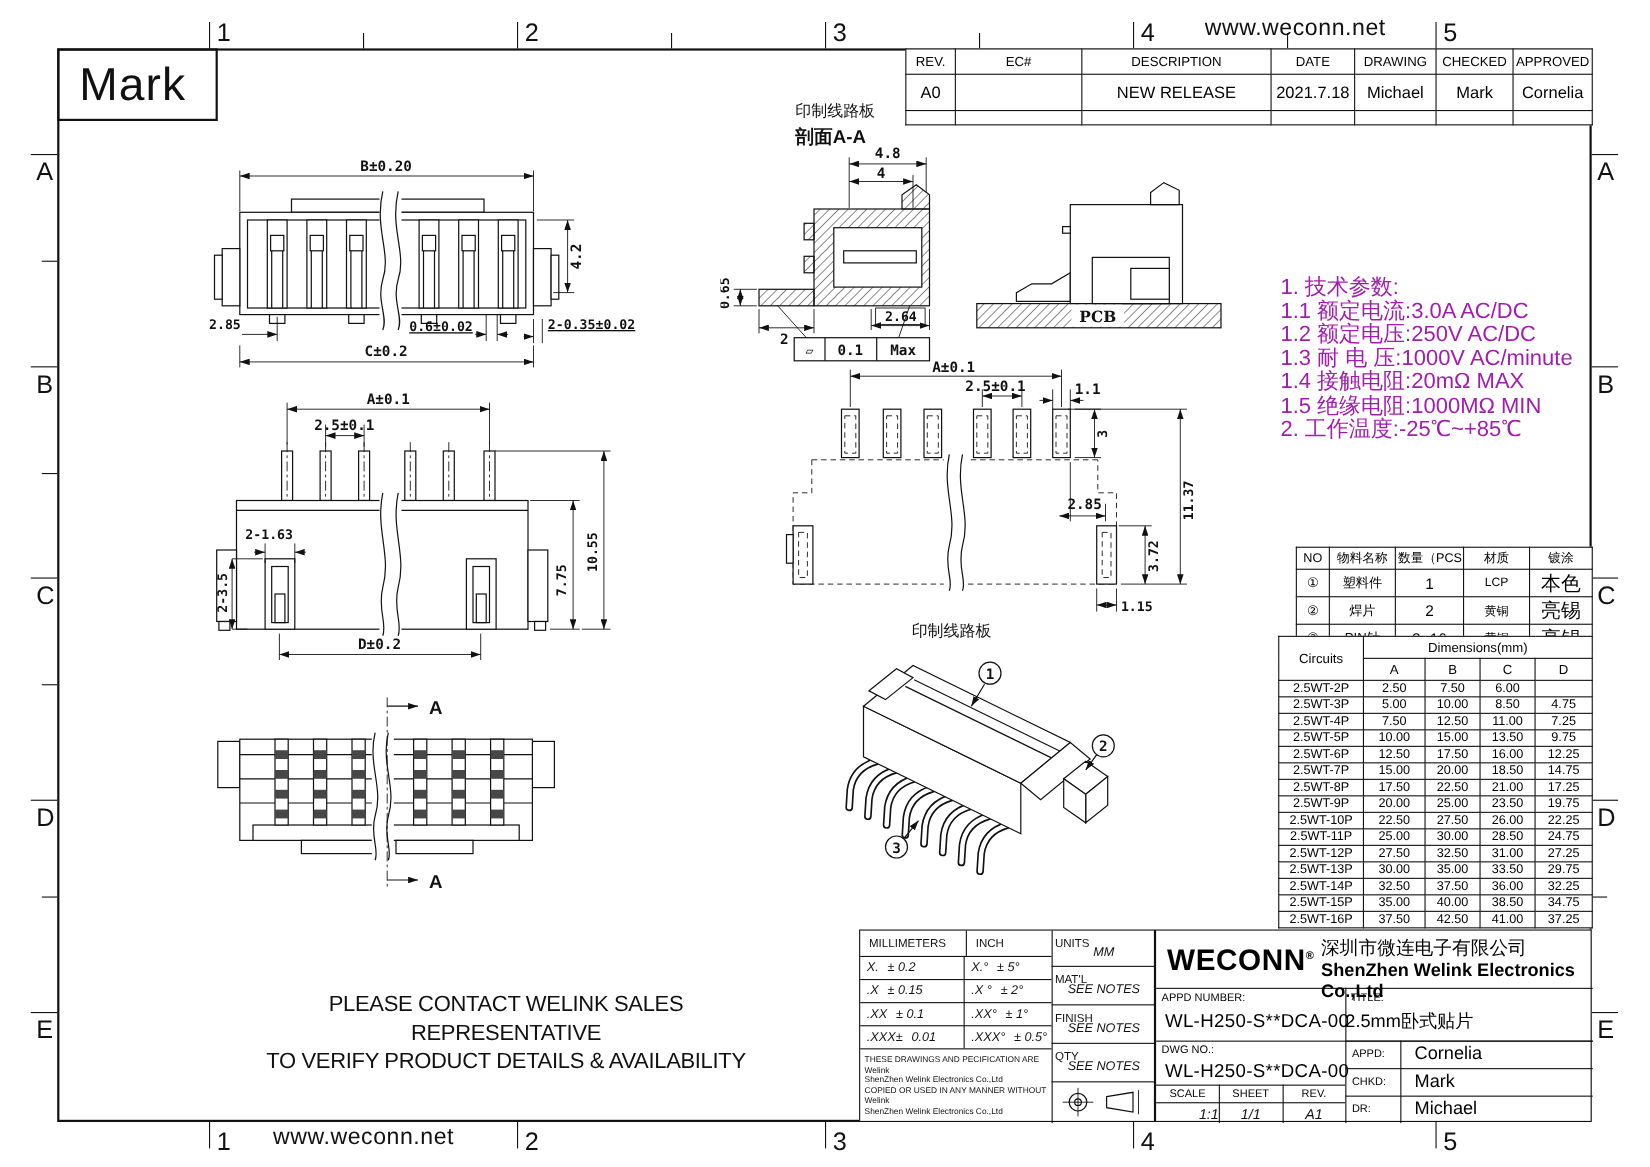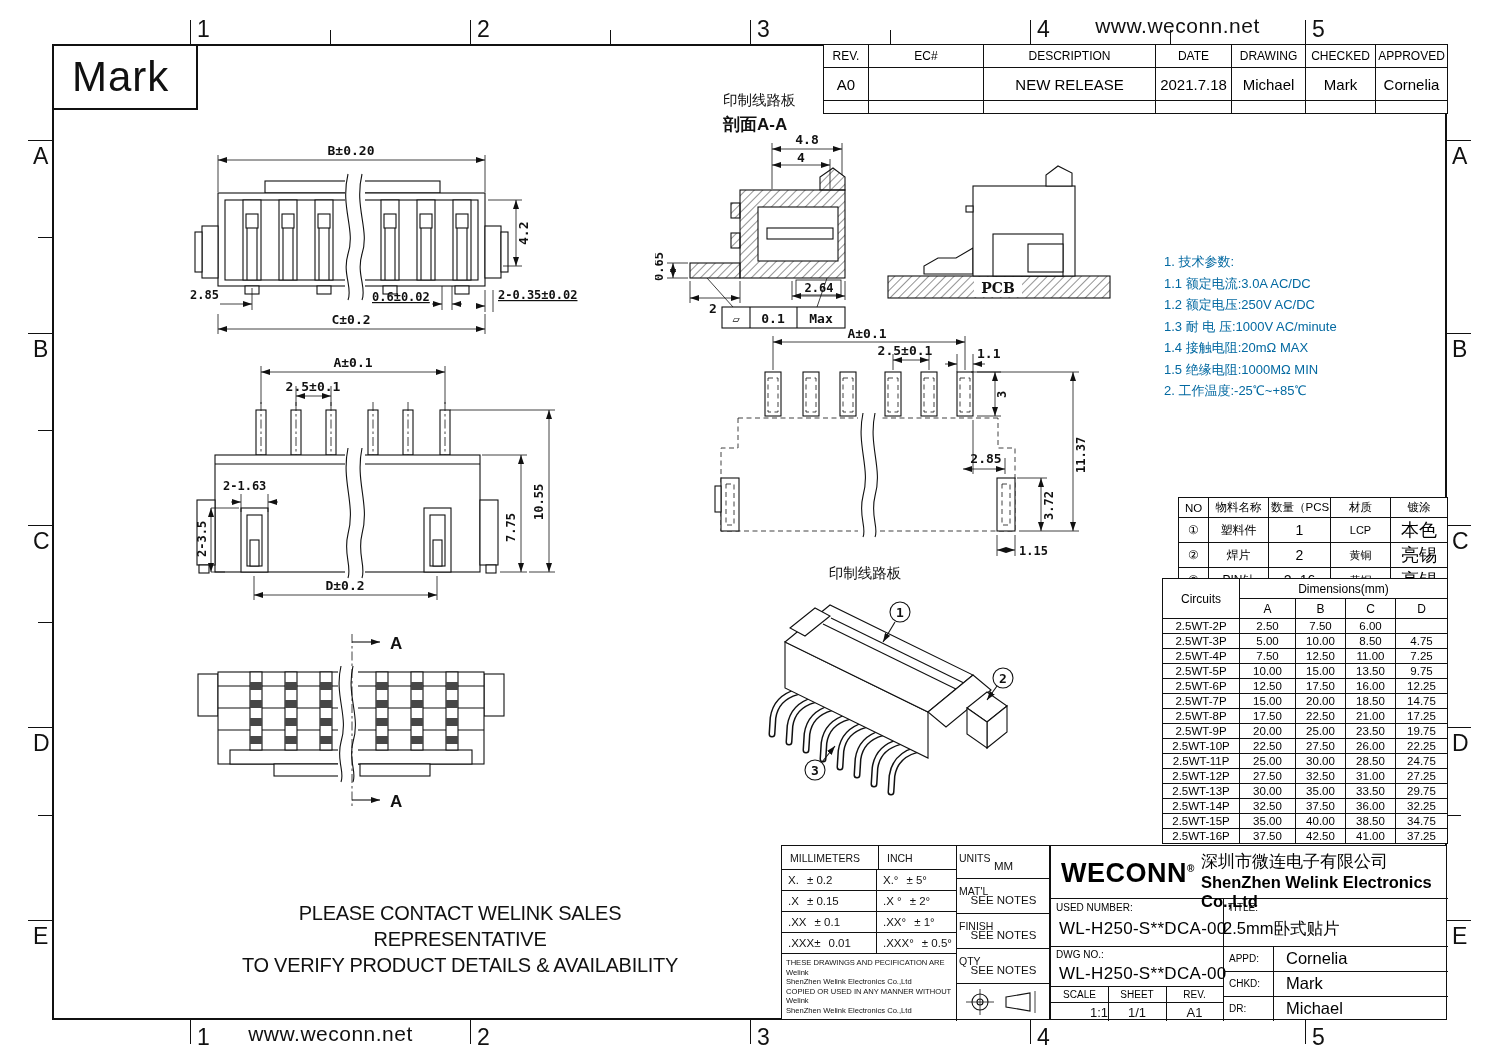--- a/index.html
+++ b/index.html
@@ -32,29 +32,29 @@
   .revtbl .big { font-size:17px; }
 
   .bomtbl th { font-size:11.5px; height:19px; }
   .bomtbl td { font-size:12px; height:19px; }
   .bomtbl td.cjkbig { font-size:18px; }
 
   .dimtbl th { font-size:12px; height:19px; }
   .dimtbl td { font-size:11.5px; height:14px; }
 
   
-  .notes { font-size:13px; line-height:21.5px; color:#0369a1; white-space:nowrap; }
+  .notes { font-size:20px; line-height:21.5px; color:#a21caf; white-space:nowrap; }
 
   
   .footnote { font-size:20px; line-height:26px; color:#111; text-align:center; letter-spacing:-0.3px; }
 
   
   .blk { box-sizing:border-box; border:1.5px solid #111; background:#fff; }
   .celllbl { font-size:10.5px; color:#111; }
-  .cellval { font-size:11.5px; color:#111; }
+  .cellval { font-size:11.5px; color:#111;font-style:italic; }
   .tinytxt { font-size:7.6px; font-weight:normal; line-height:9.6px; color:#111; }
   .bl { border-left:1px solid #111; } .bt { border-top:1px solid #111; }
   .bb { border-bottom:1px solid #111; } .br { border-right:1px solid #111; }
 
   .brand { font-size:27px; font-weight:bold; letter-spacing:0.5px; }
   .brand sup { font-size:10px; }
   .co-cn { font-size:17px; }
   .co-en { font-size:16.5px; font-weight:bold; }
   .tb-lbl { font-size:10px; }
   .tb-val { font-size:16.5px; }
@@ -913,21 +913,21 @@
 
     <div class="abs bb" style="left:0;top:0;width:397px;height:52px"></div>
     <div class="abs brand" style="left:10px;top:12px">
       <span>WECONN</span><sup>®</sup>
     </div>
     <div class="abs co-cn" style="left:150px;top:4px">深圳市微连电子有限公司</div>
     <div class="abs co-en" style="left:150px;top:27px">ShenZhen Welink Electronics Co.,Ltd</div>
 
     <div class="abs bb" style="left:0;top:52px;width:397px;height:48px"></div>
     <div class="abs bl" style="left:172px;top:52px;height:123px"></div>
-    <div class="abs tb-lbl" style="left:5px;top:56px">USED NUMBER:</div>
+    <div class="abs tb-lbl" style="left:5px;top:56px">APPD NUMBER:</div>
     <div class="abs tb-part" style="left:8px;top:73px">WL-H250-S**DCA-00</div>
     <div class="abs tb-lbl" style="left:177px;top:56px">TITLE:</div>
     <div class="abs tb-val" style="left:172px;top:72px;width:225px;">2.5mm卧式贴片</div>
 
     <div class="abs tb-lbl" style="left:5px;top:103px">DWG NO.:</div>
     <div class="abs tb-part" style="left:8px;top:118px">WL-H250-S**DCA-00</div>
 
     <div class="abs bt" style="left:0;top:140px;width:172px"></div>
     <div class="abs bt" style="left:0;top:156px;width:172px"></div>
     <div class="abs bl" style="left:57px;top:140px;height:35px"></div>

